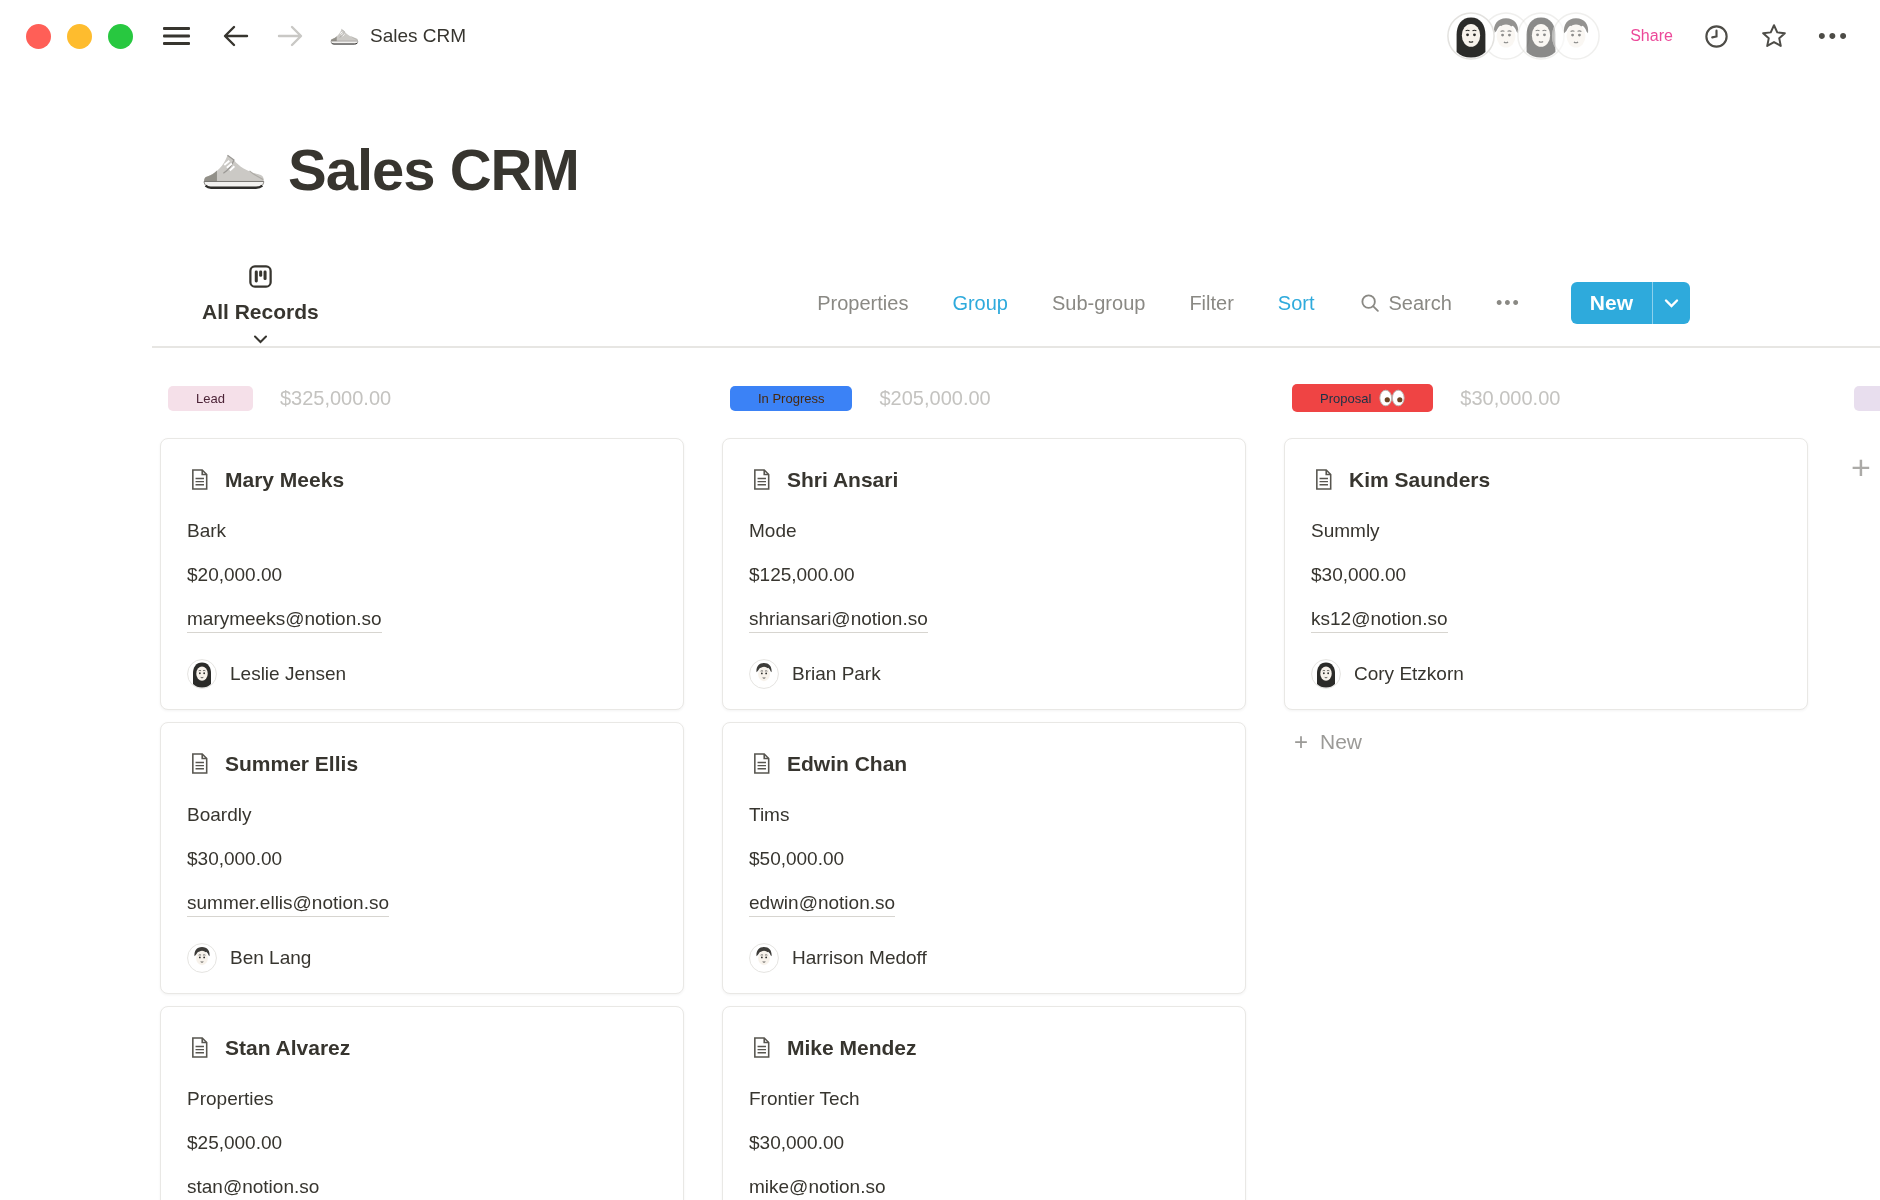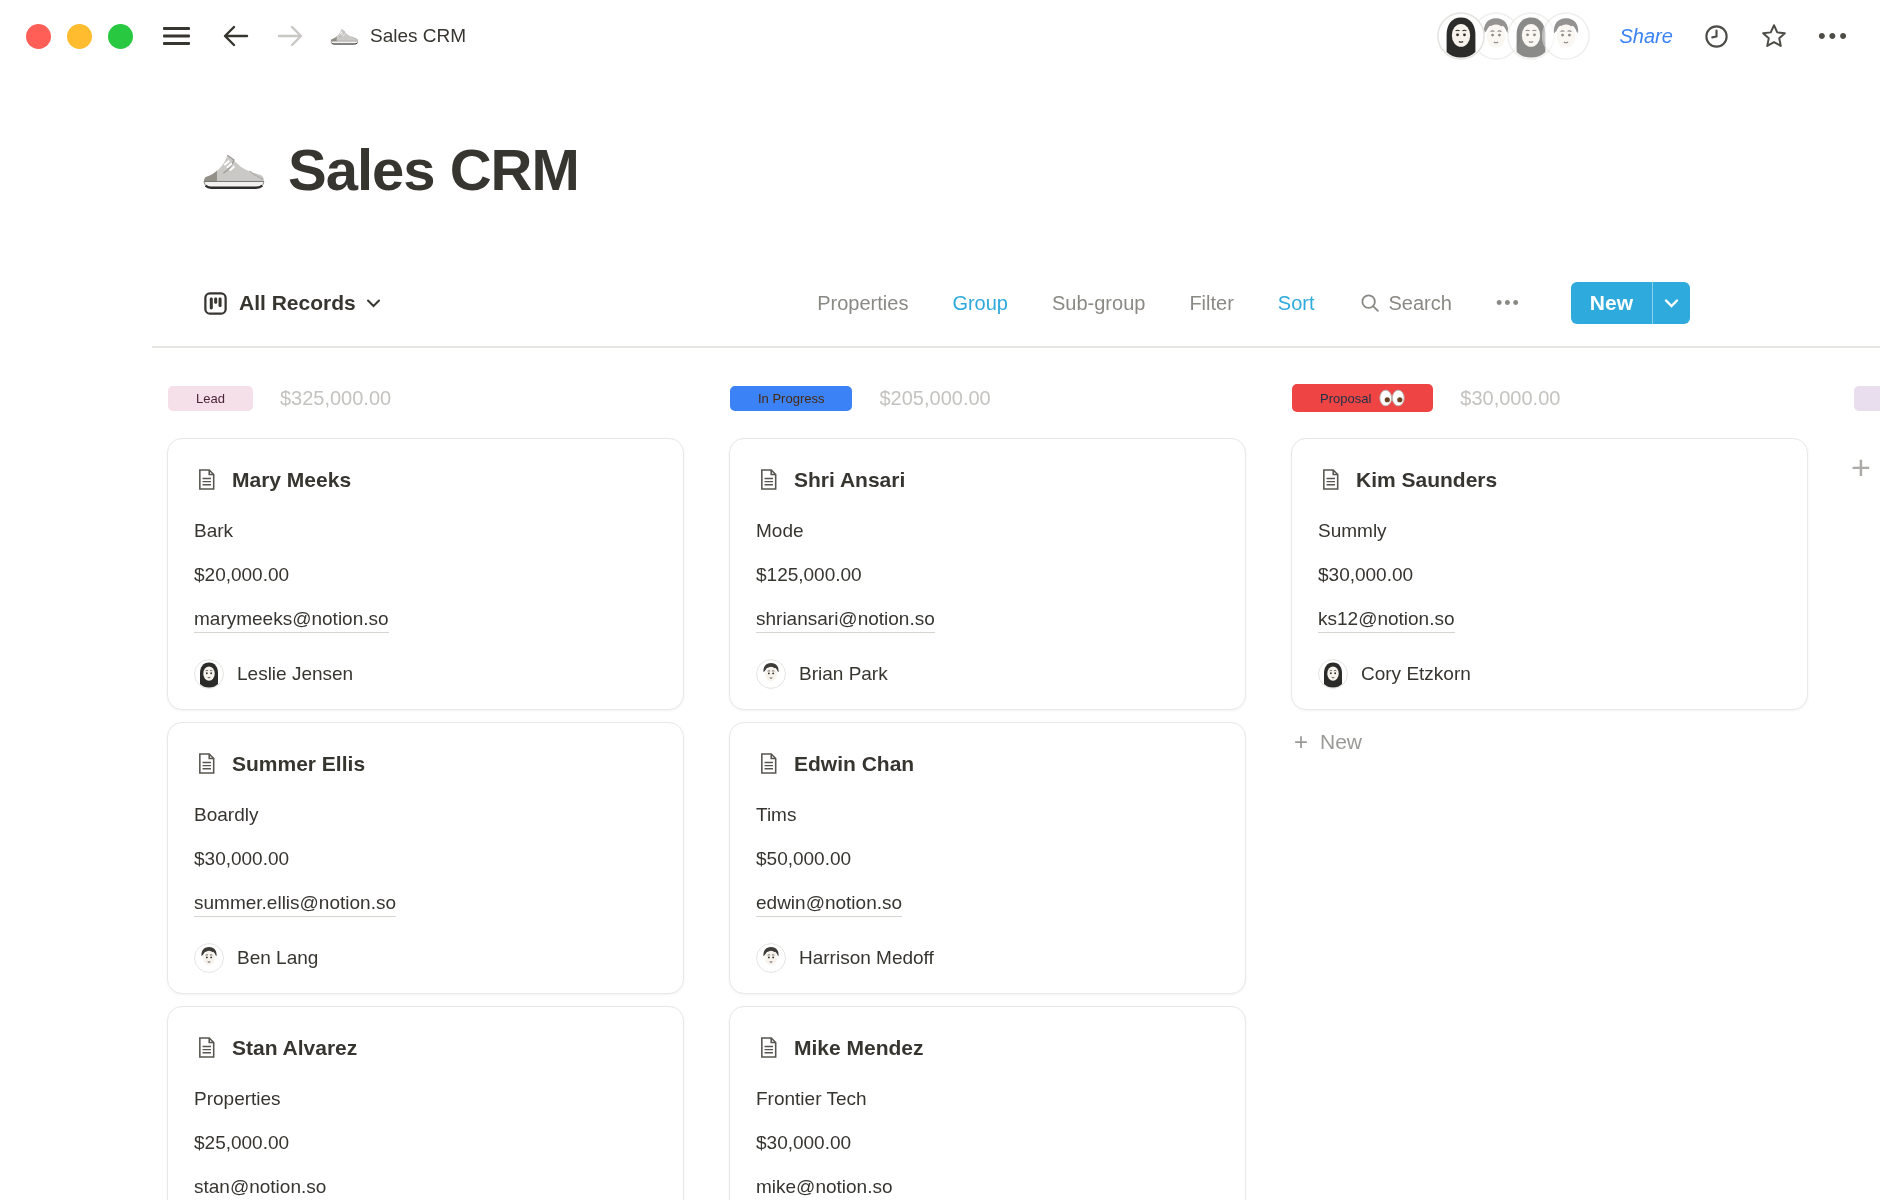--- a/index.html
+++ b/index.html
@@ -15,32 +15,32 @@
   .icon-btn { display:inline-flex; align-items:center; justify-content:center; cursor:pointer; }
   .hamburger { margin-right:30px; }
   .nav-arrow { font-size:30px; line-height:1; margin-right:24px; color:#37352F; }
   .nav-arrow.disabled { color:#C9C8C5; }
   .crumb { display:flex; align-items:center; gap:11px; font-size:19px; color:#37352F; cursor:pointer; }
   .tb-right { margin-left:auto; display:flex; align-items:center; gap:30px; }
   .astack { display:flex; align-items:center; }
   .astack .av { width:48px; height:48px; border-radius:50%; background:#fff; margin-left:-13px; position:relative; }
   .astack .av:first-child { margin-left:0; z-index:4; }
   .astack .av.faded { opacity:.55; }
-  .share { font-size:20px; color:#3b82f6; cursor:pointer;font-style:italic; }
+  .share { font-size:16px; color:#ec4899; cursor:pointer; }
   .tbicon { color:#4d4c47; cursor:pointer; display:inline-flex; }
   .tb-dots { font-size:22px; letter-spacing:3px; color:#4d4c47; cursor:pointer; }
 
   
   .page-head { position:absolute; left:200px; top:136px; display:flex; align-items:center; gap:22px; }
   .page-title { font-size:58px; font-weight:700; letter-spacing:-1px; color:#37352F; }
 
   
   .view-row { position:absolute; left:202px; right:190px; top:281px; height:44px;
     display:flex; align-items:center; justify-content:space-between; }
-  .view-switcher { display:flex; align-items:center; gap:10px; cursor:pointer; }
+  .view-switcher { display:flex; align-items:center; gap:10px; cursor:pointer;flex-direction:column; }
   .view-label { font-size:21px; font-weight:700; }
   .tmenu { display:flex; align-items:center; gap:44px; }
   .tmenu-item { font-size:20px; color:#8A8984; cursor:pointer; }
   .tmenu-item.active { color:#2EAADC; }
   .search-group { display:flex; align-items:center; gap:8px; color:#8A8984; cursor:pointer; }
   .search-label { font-size:20px; }
   .toolbar-dots { font-size:18px; letter-spacing:2px; color:#8A8984; cursor:pointer; }
   .new-btn { display:flex; align-items:stretch; height:42px; background:#2EAADC;
     border-radius:6px; overflow:hidden; cursor:pointer; margin-left:6px; }
   .new-main { display:flex; align-items:center; padding:0 19px; color:#fff;
@@ -56,23 +56,23 @@
   .bcol.partial { flex:0 0 260px; width:260px; }
   .col-head { display:flex; align-items:center; gap:27px; margin-bottom:21px; padding-left:8px; height:38px; }
   .badge { display:inline-flex; align-items:center; gap:8px; font-size:13px;
     padding:5px 28px; border-radius:5px; white-space:nowrap; }
   .badge-pink   { background:#F5E0E9; color:#4C2337; }
   .badge-orange { background:#3b82f6; color:#49290E; }
   .badge-blue   { background:#ef4444; color:#183347; }
   .badge-purple { background:#E8DEEE; color:#412454; }
   .col-total { font-size:20px; color:#C4C3C0;text-align:center; }
   .cards { display:flex; flex-direction:column; gap:12px; }
-  .card { background:#fff; border:1px solid #E9E8E5; border-radius:15px;
+  .card { background:#fff; border:1px solid #E9E8E5; border-radius:8px;
     box-shadow:0 1px 3px rgba(15,15,15,.05); padding:22px 26px 20px;
-    min-height:270px; cursor:pointer;margin-left:7px; }
+    min-height:270px; cursor:pointer; }
   .card-title { display:flex; align-items:center; gap:13px; margin:6px 0 27px; }
   .card-name { font-size:21px; font-weight:600; }
   .cf { font-size:19px; line-height:23px; margin-bottom:21px; color:#37352F; }
   .email-link { color:#37352F; text-decoration:none; border-bottom:1.5px solid #D7D5D0;
     padding-bottom:2px; display:inline-block; cursor:pointer; }
   .owner { display:flex; align-items:center; gap:13px; margin-top:26px; font-size:19px; }
   .owner .av { width:30px; height:30px; }
   .add-new { display:flex; align-items:center; gap:12px; color:#9B9A97;
     font-size:21px; margin:20px 0 0 10px; cursor:pointer; }
   .plus-glyph { font-size:24px; line-height:1; font-weight:400; }

